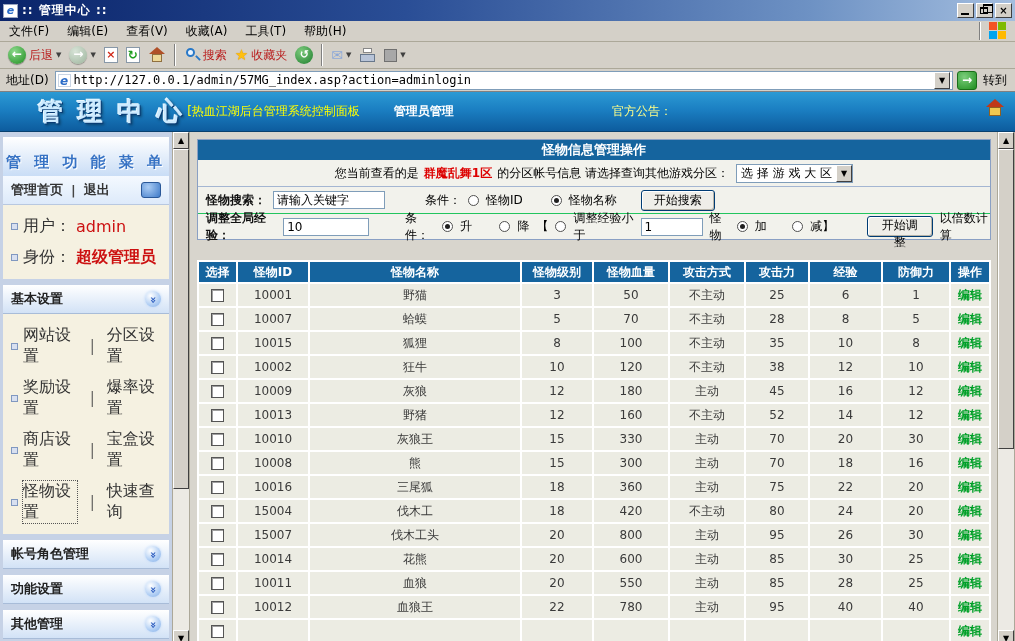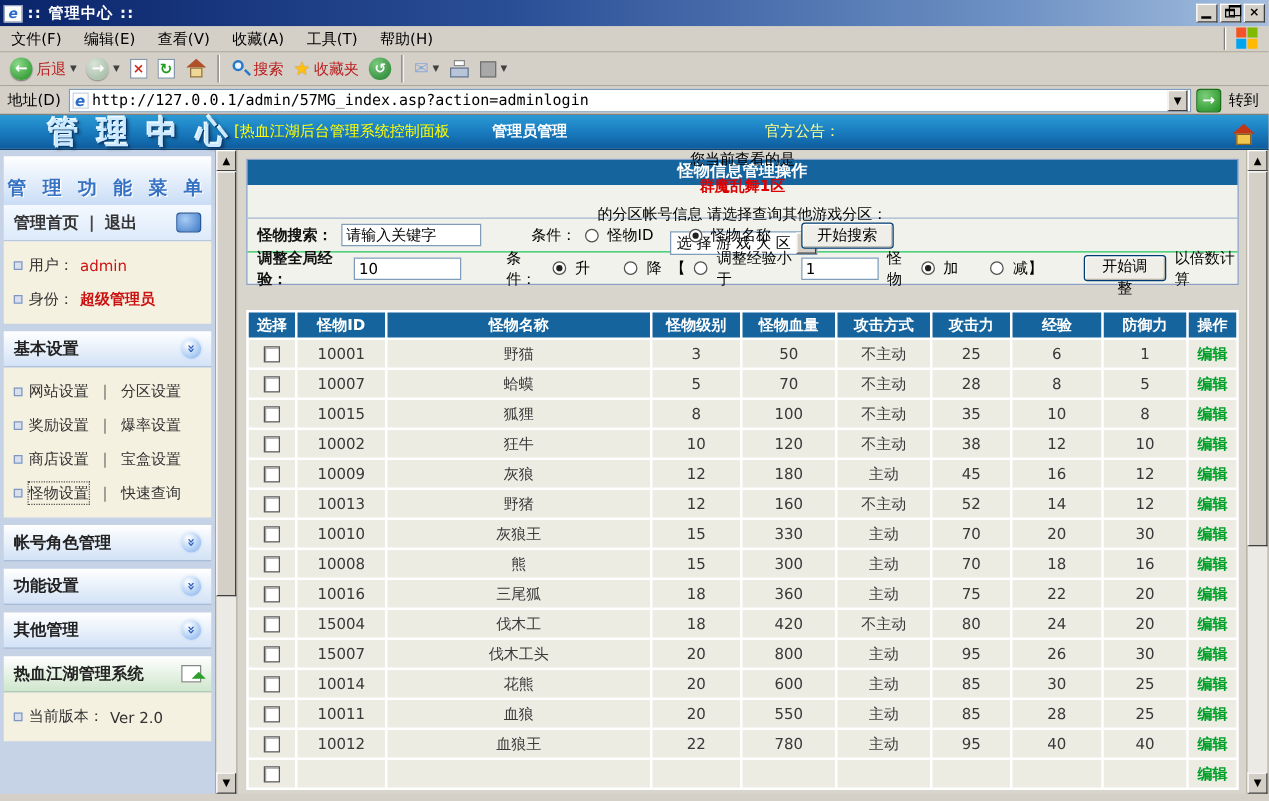--- a/index.html
+++ b/index.html
@@ -56,21 +56,21 @@
   .addressbar { height:23px; background:#D4D0C8; display:flex; align-items:center; padding:0 4px; border-bottom:1px solid #808080; gap:4px; }
   .addr-label { padding:0 2px; }
   .addr-box { flex:1; height:19px; background:#fff; border:1px solid #7F9DB9; display:flex; align-items:center; padding:0 2px; gap:3px; }
   .addr-e { width:13px; height:13px; color:#2A6CC8; font-weight:bold; font-style:italic; font-size:12px; line-height:12px; text-align:center; border:1px solid #C8D4E4; }
   .addr-url { flex:1; font-family:"DejaVu Sans Mono","Liberation Mono",monospace; font-size:12px; color:#000; white-space:nowrap; overflow:hidden; }
   .addr-drop { width:16px; height:17px; background:#D4D0C8; border:1px solid; border-color:#fff #404040 #404040 #fff; font-size:8px; text-align:center; line-height:15px; }
   .gobtn { width:20px; height:19px; background:radial-gradient(circle at 35% 30%,#7CCE7C,#1E8E1E); border:1px solid #1A6E1A; border-radius:3px; color:#fff; font-weight:bold; text-align:center; line-height:17px; font-size:12px; }
   .golabel { padding:0 4px 0 2px; }
 
   
-  .banner { height:28px; background:linear-gradient(180deg,#2B9AD4 0%,#1B7FC2 45%,#0D5C9E 100%);
+  .banner { height:40px; background:linear-gradient(180deg,#2B9AD4 0%,#1B7FC2 45%,#0D5C9E 100%);
     display:flex; align-items:center; position:relative; border-bottom:1px solid #08406E; }
   .logo { font-size:25px; font-weight:bold; letter-spacing:3px; color:#CBEAFF; margin-left:38px;
     text-shadow:1px 1px 0 #083A74,-1px -1px 0 #EAF8FF,2px 2px 3px rgba(0,0,0,.45); white-space:nowrap; }
   .banner-sub { color:#FFFF00; font-weight:normal; margin-left:2px; white-space:nowrap; }
   .banner-nav { color:#FFFFFF; font-weight:bold; margin-left:34px; white-space:nowrap; }
   .banner-notice { position:absolute; left:612px; color:#FFFF88; font-weight:normal; white-space:nowrap; }
   .bhouse { position:absolute; right:10px; top:7px; width:20px; height:18px; }
   .bhouse .roof { position:absolute; top:0; left:1px; width:0; height:0; border-left:9px solid transparent; border-right:9px solid transparent; border-bottom:8px solid #C03818; }
   .bhouse .bod { position:absolute; top:8px; left:4px; width:12px; height:9px; background:#F0C850; border:1px solid #906020; }
 
@@ -79,21 +79,21 @@
 
   .sidebar { width:172px; background:#C6D2E6; padding:5px 3px 0 3px; overflow:hidden; }
   .panel { margin-bottom:6px; }
   .p-menutitle { background:linear-gradient(180deg,#FFFFFF,#C9DDF6); text-align:center; padding:16px 0 4px 0;
     color:#3672C4; font-weight:bold; font-size:15px; letter-spacing:4px; text-shadow:1px 1px 0 #fff; }
   .p-homerow { background:linear-gradient(180deg,#F4F9FF,#DDEAFA); padding:5px 8px; font-weight:bold; font-size:13px;
     color:#222; display:flex; align-items:center; gap:6px; border-bottom:1px solid #B8C8E0; }
   .homeic { margin-left:auto; width:20px; height:16px; border-radius:3px;
     background:radial-gradient(circle at 35% 30%,#AACCF4,#3E7AC8); border:1px solid #2A5898; }
   .p-body { background:#F5F1E1; padding:6px 6px; }
-  .srow { display:flex; align-items:center; gap:5px; padding:5px 2px; font-size:12px; color:#333; }
+  .srow { display:flex; align-items:center; gap:5px; padding:5px 2px; font-size:16px; color:#333; }
   .bullet { width:7px; height:7px; background:#D8E0F0; border:1px solid #8098C0; flex:0 0 auto; }
   .red { color:#CC1111; }
   .sep-bar { color:#444; padding:0 2px; }
   .slink { color:#333; text-decoration:none; }
   .slink.focused { outline:1px dotted #555; }
   .p-secthead { background:linear-gradient(180deg,#FFFFFF,#D2E2F6); padding:5px 8px; font-weight:bold; font-size:13px;
     color:#222; display:flex; align-items:center; border-bottom:1px solid #A8BCD8; }
   .chev { margin-left:auto; width:16px; height:16px; border-radius:50%; text-align:center;
     background:radial-gradient(circle at 35% 30%,#FFFFFF,#B0CEF4 60%,#84AEE6); box-shadow:0 0 3px #BCD6F8; }
   .chev span { display:inline-block; color:#3060C0; font-weight:bold; font-size:11px; line-height:16px; transform:rotate(90deg); }
@@ -106,21 +106,21 @@
   .vscroll { width:18px; background:#ECEAE4; border-left:1px solid #ACA899; border-right:1px solid #ACA899;
     position:relative; }
   .sbtn { position:absolute; left:0; width:16px; height:17px; background:#D4D0C8; border:1px solid; border-color:#fff #404040 #404040 #fff;
     font-size:8px; text-align:center; line-height:15px; color:#000; }
   .sbtn.up { top:0; } .sbtn.down { bottom:0; }
   .sthumb { position:absolute; left:0; top:17px; width:16px; background:#D4D0C8; border:1px solid; border-color:#fff #404040 #404040 #fff; }
 
   .main { flex:1; background:#D8D5CD; padding:7px 6px 0 7px; overflow:hidden; }
   .top-panel { border:1px solid #8AA0C4; background:#F2F2EC; }
   .main-title { height:20px; background:#15649E; color:#fff; font-weight:bold; text-align:center; line-height:20px; font-size:13px; }
-  .info-row { height:27px; display:flex; align-items:center; justify-content:center; gap:5px; border-bottom:1px solid #A4B6D2;flex-direction:column; }
+  .info-row { height:27px; display:flex; align-items:center; justify-content:center; gap:5px; border-bottom:1px solid #A4B6D2; }
   .zone { color:#DD0000; font-weight:bold; }
   .gsel { height:19px; border:1px solid #7F9DB9; background:#fff; display:flex; align-items:center; margin-left:2px; }
   .gsel .sval { padding:0 4px; white-space:nowrap; }
   .gsel .sarr { width:16px; height:17px; background:#D4D0C8; border:1px solid; border-color:#fff #404040 #404040 #fff; font-size:8px; line-height:15px; text-align:center; }
   .ctrl-row { height:26px; display:flex; align-items:center; gap:7px; padding-left:8px; }
   .ctrl-row + .ctrl-row { border-top:1px solid #22c55e; }
   .blabel { font-weight:bold; color:#111; }
   .tinput { height:18px; border:1px solid #7F9DB9; background:#fff; font-size:12px; padding:0 3px; font-family:inherit; }
   .radio { width:11px; height:11px; border-radius:50%; border:1px solid #505050; background:#fff; position:relative; flex:0 0 auto; }
   .radio.checked:after { content:""; position:absolute; left:2px; top:2px; width:5px; height:5px; border-radius:50%; background:#202020; }

